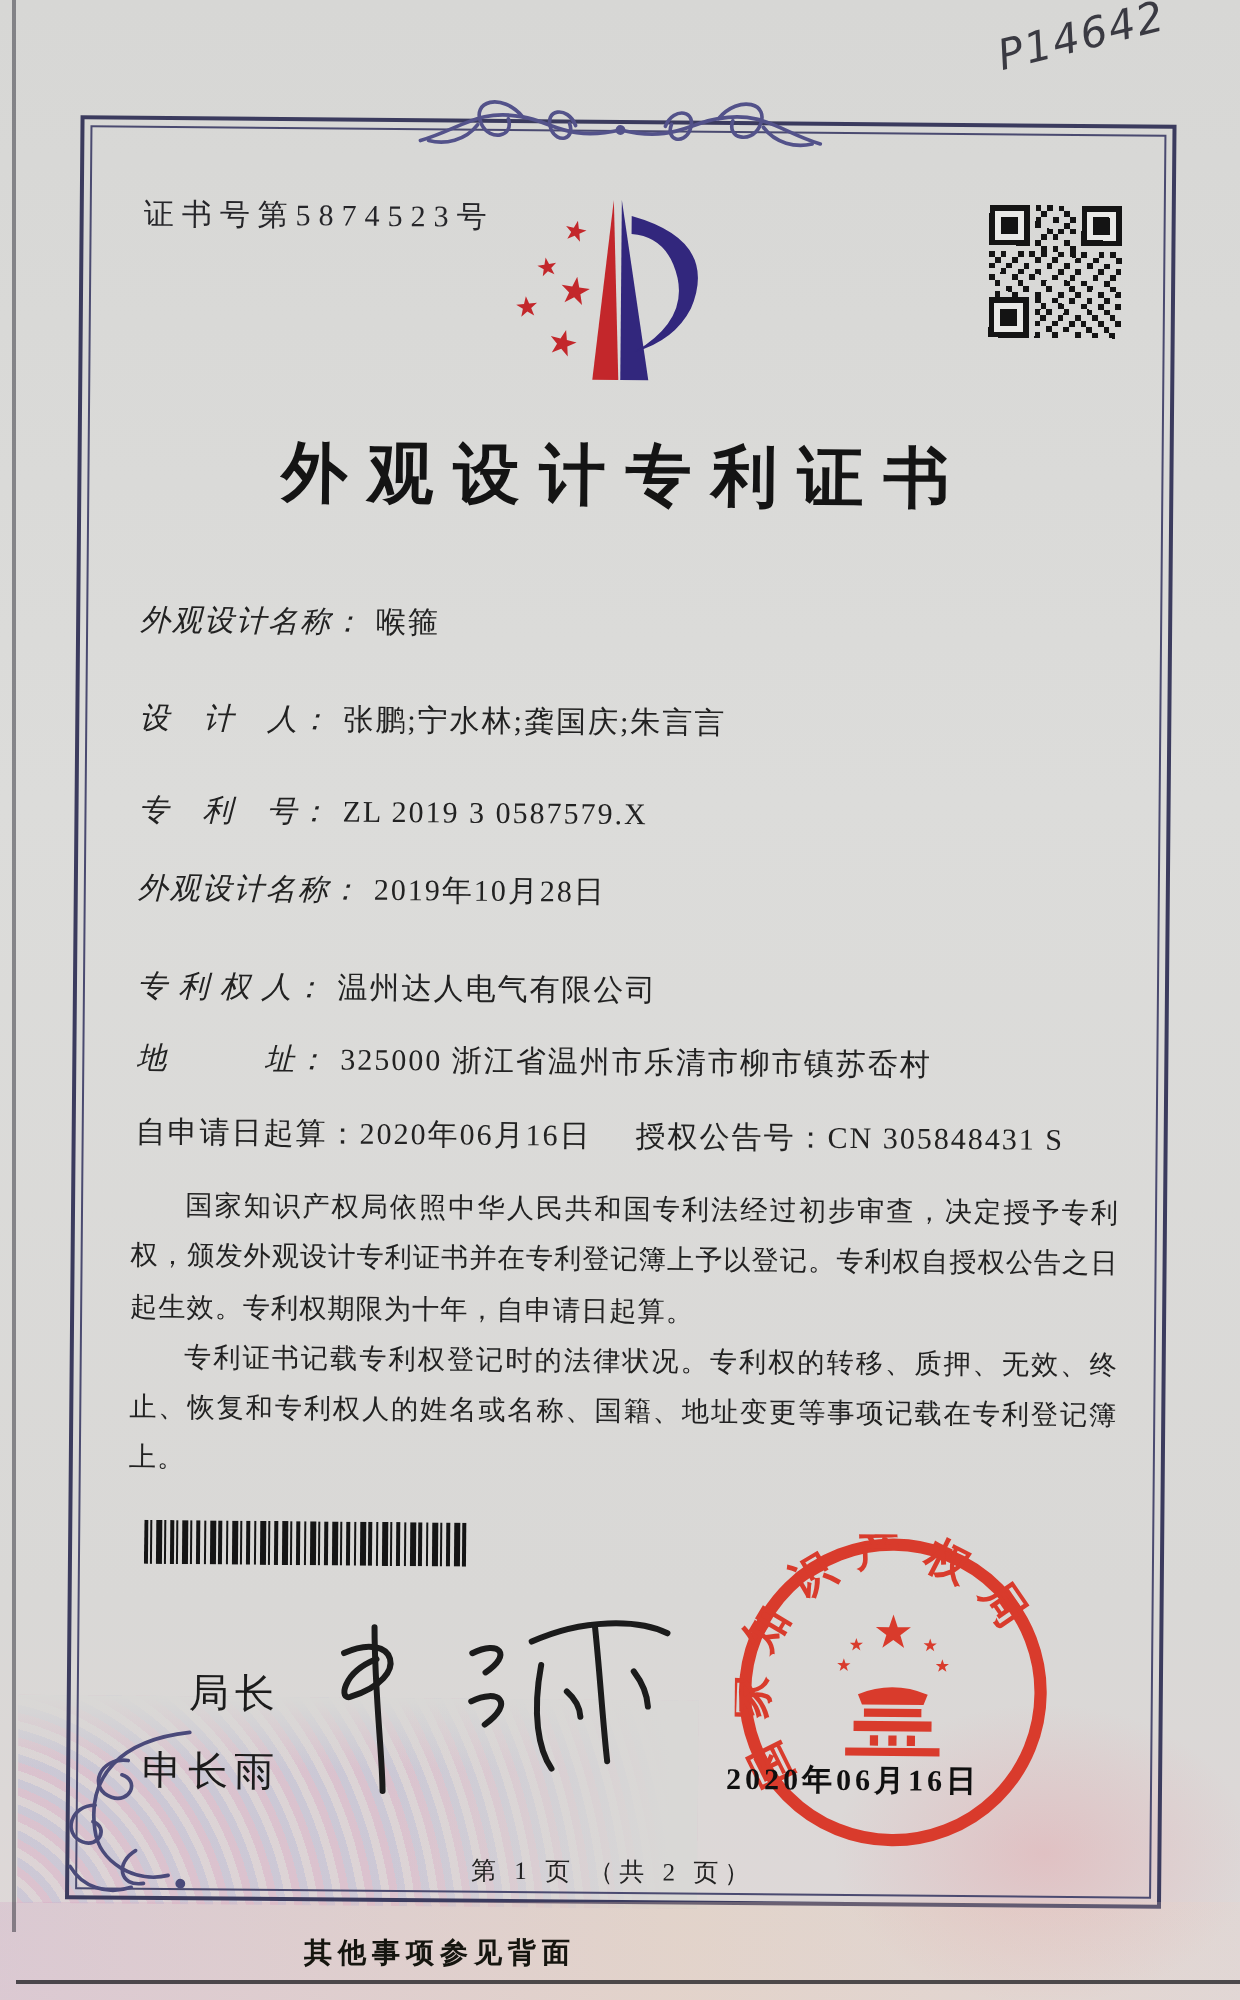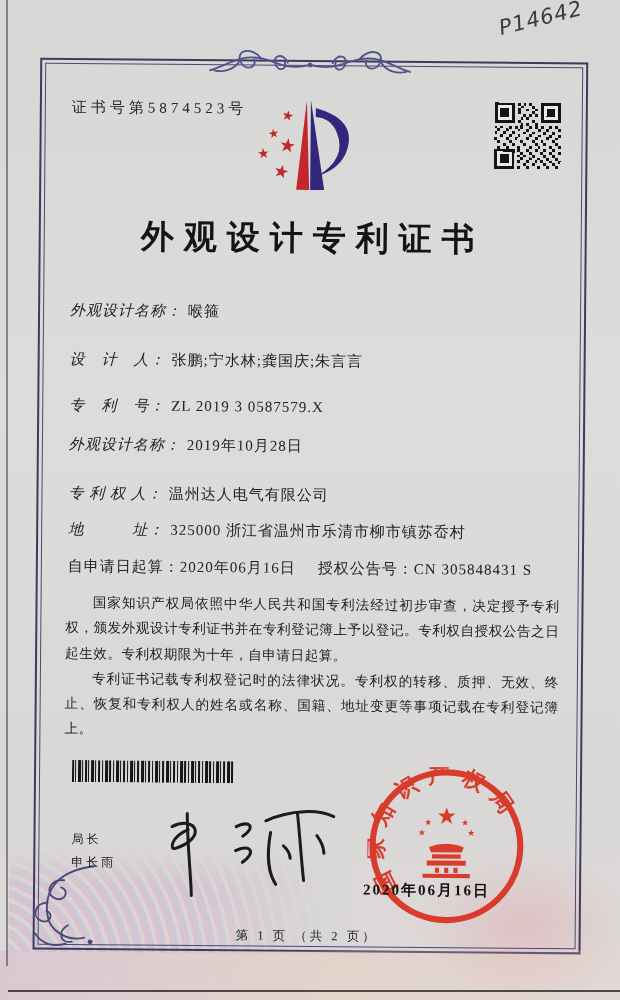--- a/index.html
+++ b/index.html
@@ -29,21 +29,21 @@
     font-size:33px;font-weight:bold;letter-spacing:10px;color:#141414;}
   .field-row{position:absolute;left:68px;width:492px;font-size:15px;color:#222;
     display:flex;align-items:baseline;letter-spacing:1px;}
   .flabel{flex:0 0 auto;white-space:pre;font-style:italic;}
   .fvalue{margin-left:6px;white-space:pre;}
   .grant-pair{position:absolute;font-size:15px;color:#222;letter-spacing:1px;white-space:pre;}
   .paras{position:absolute;left:66px;top:592px;width:494px;font-size:13.6px;line-height:1.86;
     color:#222;text-align:justify;letter-spacing:.5px;}
   .paras p{margin:0;text-indent:2em;}
   .barcode{position:absolute;left:74px;top:762px;width:162px;height:22px;}
-  .signer{position:absolute;left:74px;top:830px;font-size:12px;line-height:1.95;letter-spacing:3px;color:#1c1c1c;z-index:3;}
+  .signer{position:absolute;left:74px;top:830px;font-size:20px;line-height:1.95;letter-spacing:3px;color:#1c1c1c;z-index:3;text-align:right;}
   .signature{position:absolute;left:162px;top:792px;width:190px;height:110px;z-index:4;}
   .seal{position:absolute;left:370px;top:766px;width:158px;height:158px;z-index:3;opacity:.93;}
   .sealdate{position:absolute;left:366px;top:880px;font-size:15px;font-weight:bold;
     letter-spacing:2px;color:#101010;z-index:5;}
   .pagefooter{position:absolute;left:0;top:928px;width:100%;text-align:center;
     font-size:12.5px;letter-spacing:3px;color:#222;}
   .backnote{position:absolute;left:0;top:968px;width:440px;text-align:center;
     font-weight:bold;font-size:14px;letter-spacing:3px;color:#15150f;}
   .orn-top{position:absolute;left:204px;top:40px;width:204px;height:48px;z-index:2;}
   .orn-corner{position:absolute;left:26px;top:864px;width:82px;height:92px;z-index:2;}
@@ -253,17 +253,18 @@
         <rect x="54" y="104" width="46" height="4"></rect>
       </g>
     </svg>
 
     <div class="sealdate">2020年06月16日</div>
 
     <div class="pagefooter">第 1 页 （共 2 页）</div>
   </div>
 
   <div class="bottomstrip"></div>
+  <div class="backnote">其他事项参见背面</div>
 
   <div class="handwritten">P14642</div>
   <div class="edge-left"></div>
   <div class="edge-bottom"></div>
 </div>
 
 </body></html>

